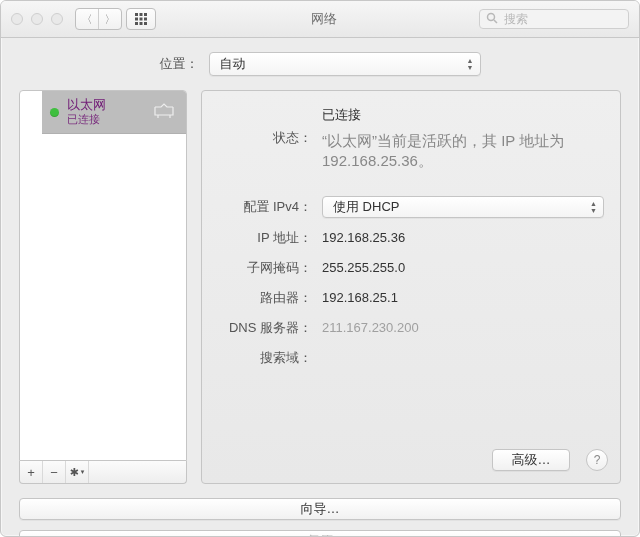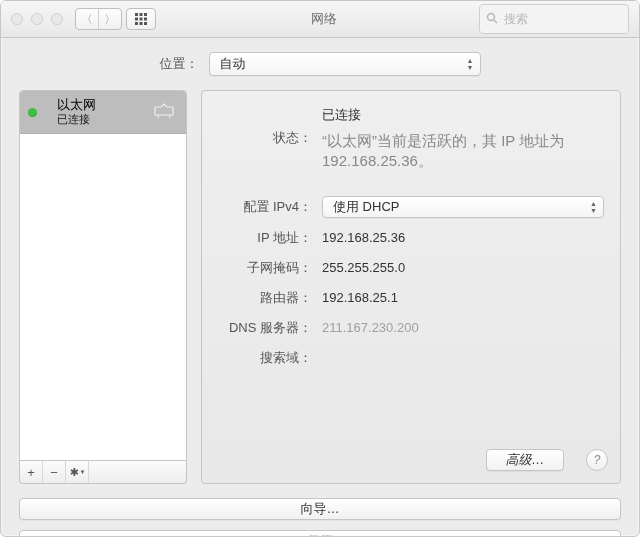--- a/index.html
+++ b/index.html
@@ -83,21 +83,21 @@
     position: absolute;
     left: 8px; right: 0;
     text-align: center;
     font-size: 13px;
     color: #6f6f6f;
     pointer-events: none;
   }
   .search {
     margin-left: auto;
     width: 150px;
-    height: 30px;
+    height: 20px;
     border: 1px solid #cfcfcf;
     border-radius: 4px;
     background: #f3f3f3;
     display: flex;
     align-items: center;
     padding: 0 6px;
     box-sizing: border-box;
     color: #bbb;
     gap: 4px;
   }
@@ -167,23 +167,24 @@
     border: 1px solid #c5c5c5;
     border-radius: 4px 4px 0 0;
     background: #fff;
     overflow: hidden;
   }
   .service {
     display: flex;
     align-items: center;
     padding: 6px 8px;
     background: #bdbdbd;
-    color: #000000;
-    gap: 20px;
+    color: #701a75;
+    gap: 8px;
     border-bottom: 1px solid #b0b0b0;
+    margin-left: 22px;
   }
   .status-dot {
     width: 9px;
     height: 9px;
     border-radius: 50%;
     background: #3fbf3f;
     box-shadow: inset 0 -1px 0 rgba(0,0,0,0.15);
   }
   .svc-text {
     flex: 1;
@@ -256,22 +257,21 @@
     line-height: 1.35;
   }
   .popup.full { width: 100%; box-sizing: border-box; }
 
   .advanced-row {
     position: absolute;
     bottom: 12px;
     right: 12px;
     display: flex;
     align-items: center;
-    gap: 22px;
-    font-style: italic;
+    gap: 16px;
   }
   .btn {
     border: 1px solid #c5c5c5;
     border-radius: 4px;
     background: linear-gradient(#ffffff, #f1f1f1);
     height: 22px;
     min-width: 78px;
     padding: 0 16px;
     display: inline-flex;
     align-items: center;

